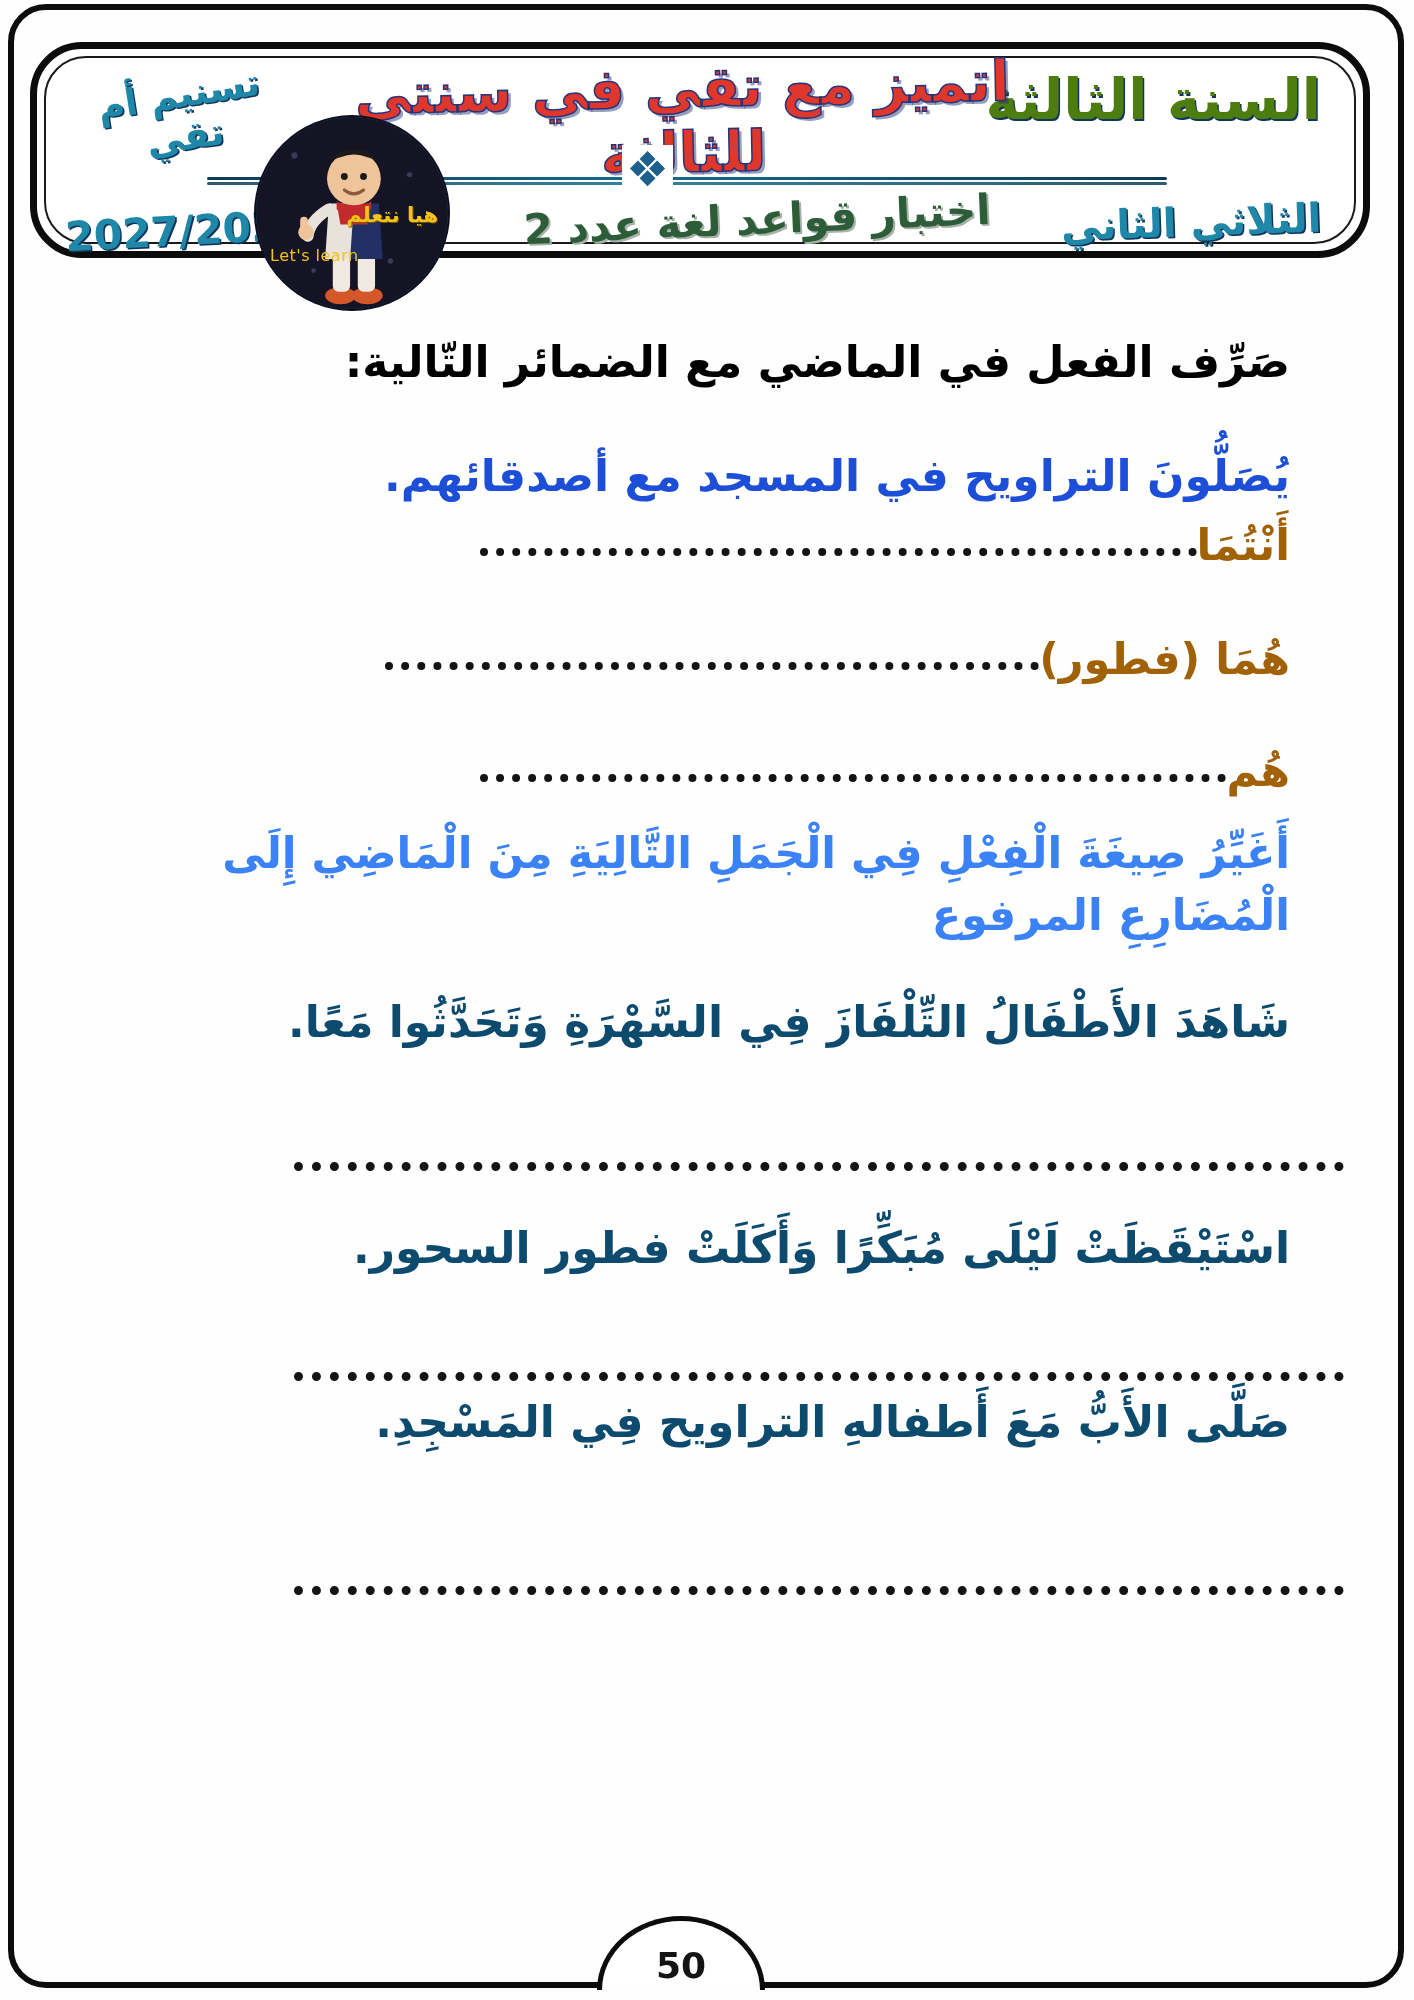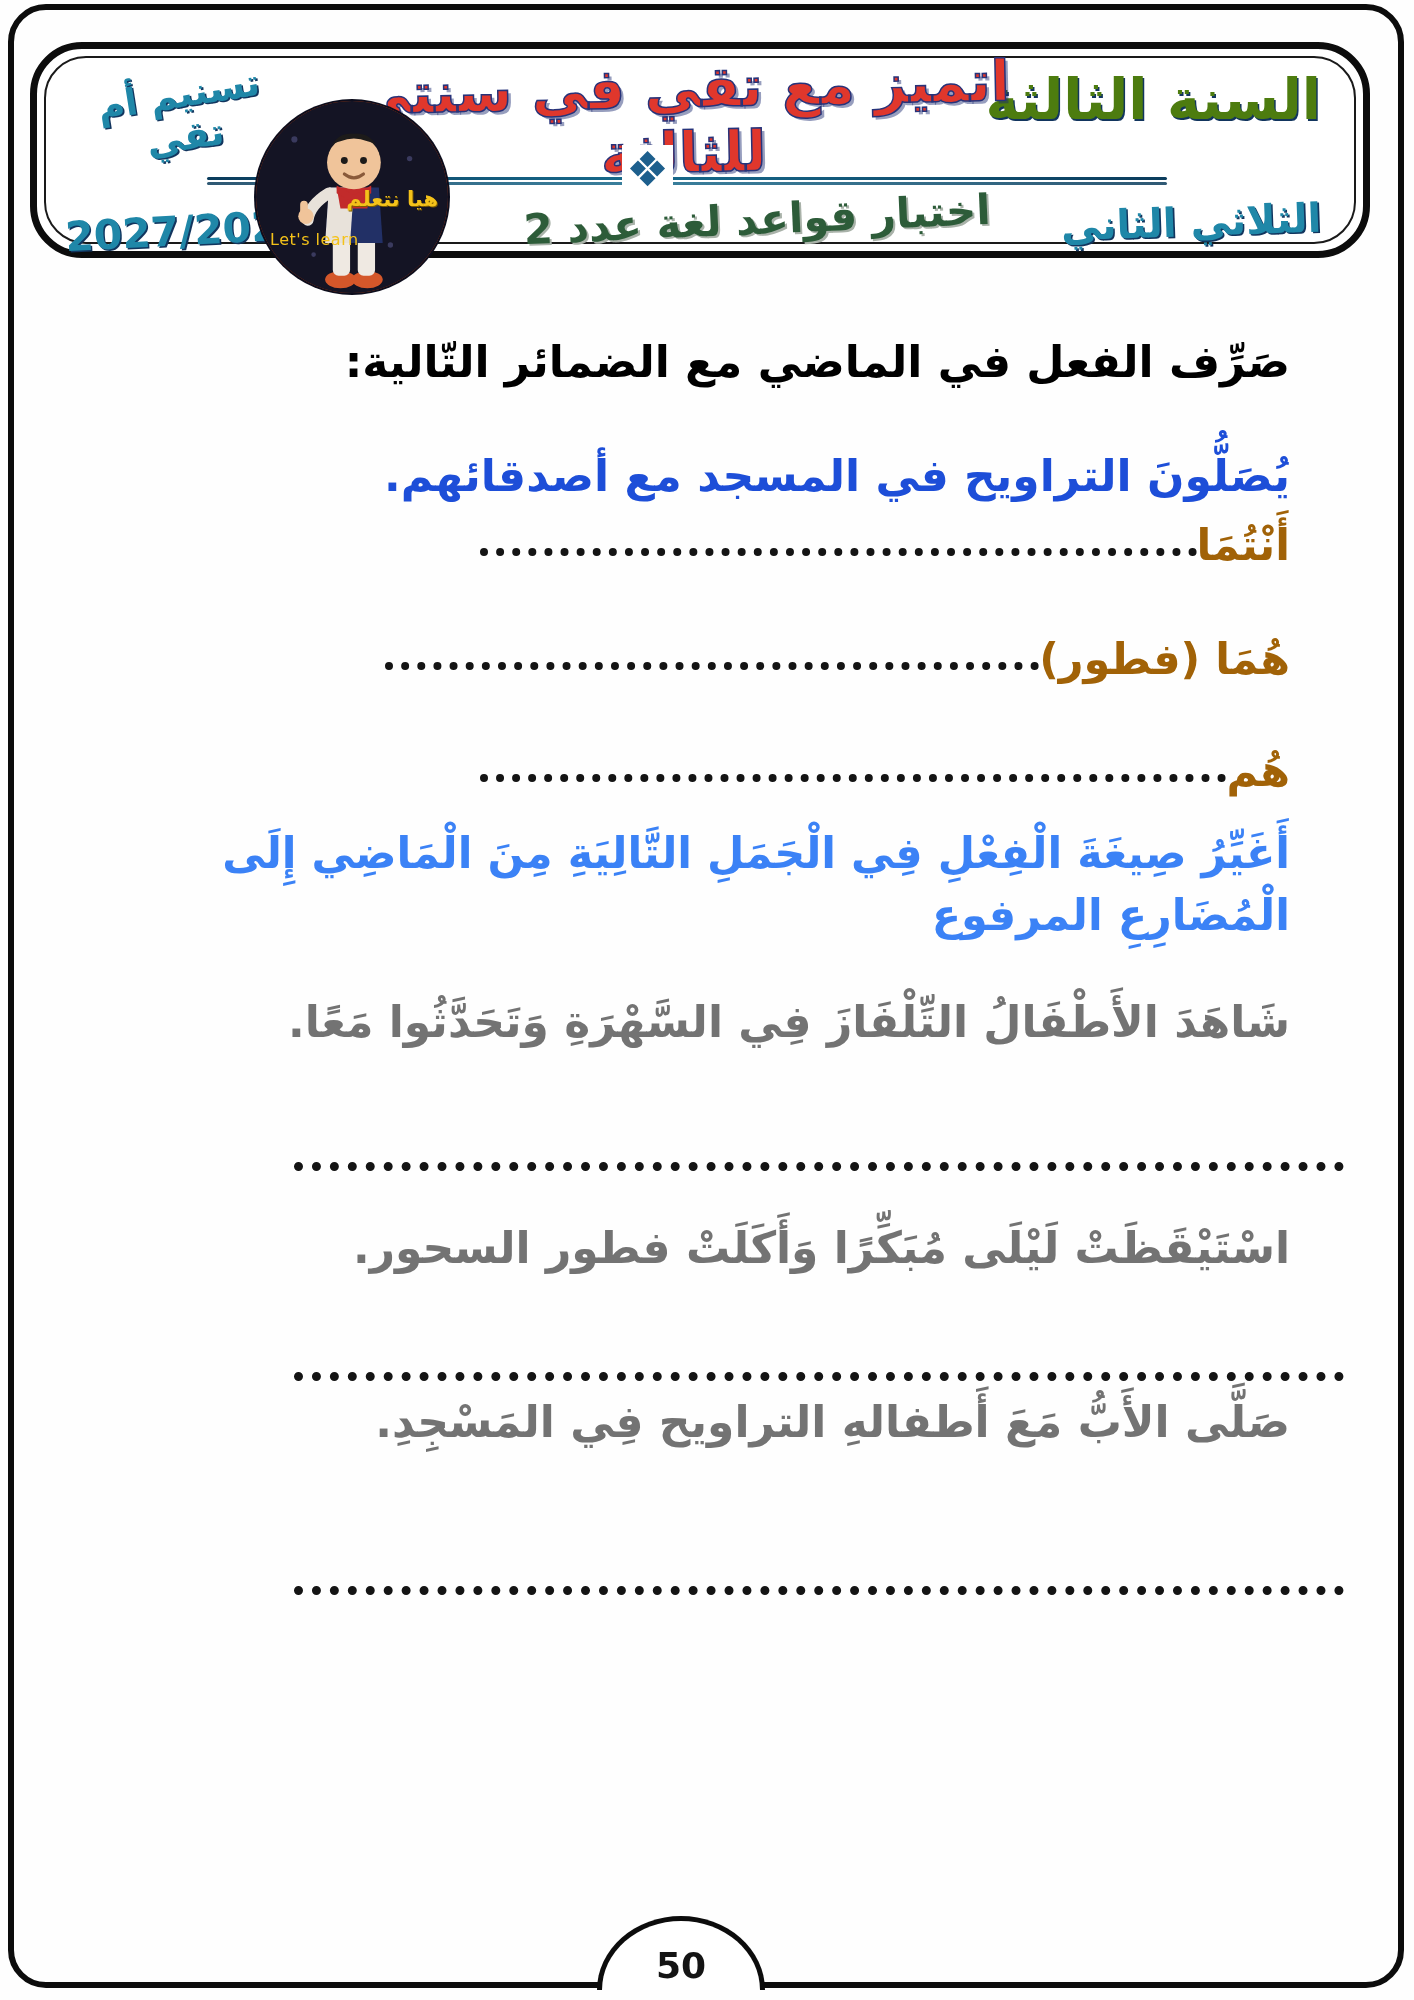--- a/index.html
+++ b/index.html
@@ -66,22 +66,22 @@
     height:3px; background:linear-gradient(to left,#0b3c5c,#176a8c 55%,#0b3c5c);
     border-radius:2px;
   }
   .hdr-divider .bar2 { margin-top:2px; opacity:.85; }
   .hdr-ornament {
     position:absolute; top:96px; left:585px; font-size:48px; line-height:1;
     color:#1d5f8d; background:#ffffff; padding:0 4px; font-weight:bold;
   }
   
   .logo-circle {
-    position:absolute; top:52px; left:219px; width:192px; height:192px;
-    border-radius:50%; background:#c2410c; overflow:hidden; z-index:5;
+    position:absolute; top:68px; left:219px; width:192px; height:192px;
+    border-radius:50%; background:#0369a1; overflow:hidden; z-index:5;
     box-shadow:0 0 0 2px #0d0d1c;
   }
   .logo-circle svg { width:100%; height:100%; display:block; }
   .logo-txt-ar {
     position:absolute; top:86px; right:10px; font-size:21px; font-weight:bold;
     color:#f4c21a; text-shadow:1px 1px 0 #7a5a00;
   }
   .logo-txt-en {
     position:absolute; bottom:44px; left:14px; font-size:16px; font-weight:normal;
     color:#f4c21a; letter-spacing:.5px; direction:ltr;
@@ -103,21 +103,21 @@
   .leader-dots {
     flex:1 1 auto; height:0; border-bottom:8px dotted #141414; margin-bottom:14px;
   }
   .q2-heading-block {
     position:absolute; right:124px; width:1176px; font-size:43px; font-weight:bold;
     color:#3b82f6; line-height:1.45; 
   }
   .q2-heading-block span { display:block; }
   .sentence {
     position:absolute; right:124px; width:1176px; font-size:44px; font-weight:bold;
-    color:#737373; text-align:right; line-height:1.35;
+    color:#0c4a6e; text-align:right; line-height:1.35;
   }
   .answer-line {
     position:absolute; right:70px; width:1050px; height:0;
     border-bottom:9px dotted #141414;
   }
 
   
   .page-num-arch {
     position:absolute; left:597px; top:1916px; width:168px; height:74px;
     background:#ffffff; border:5px solid #0c0c0c; border-bottom:none;

